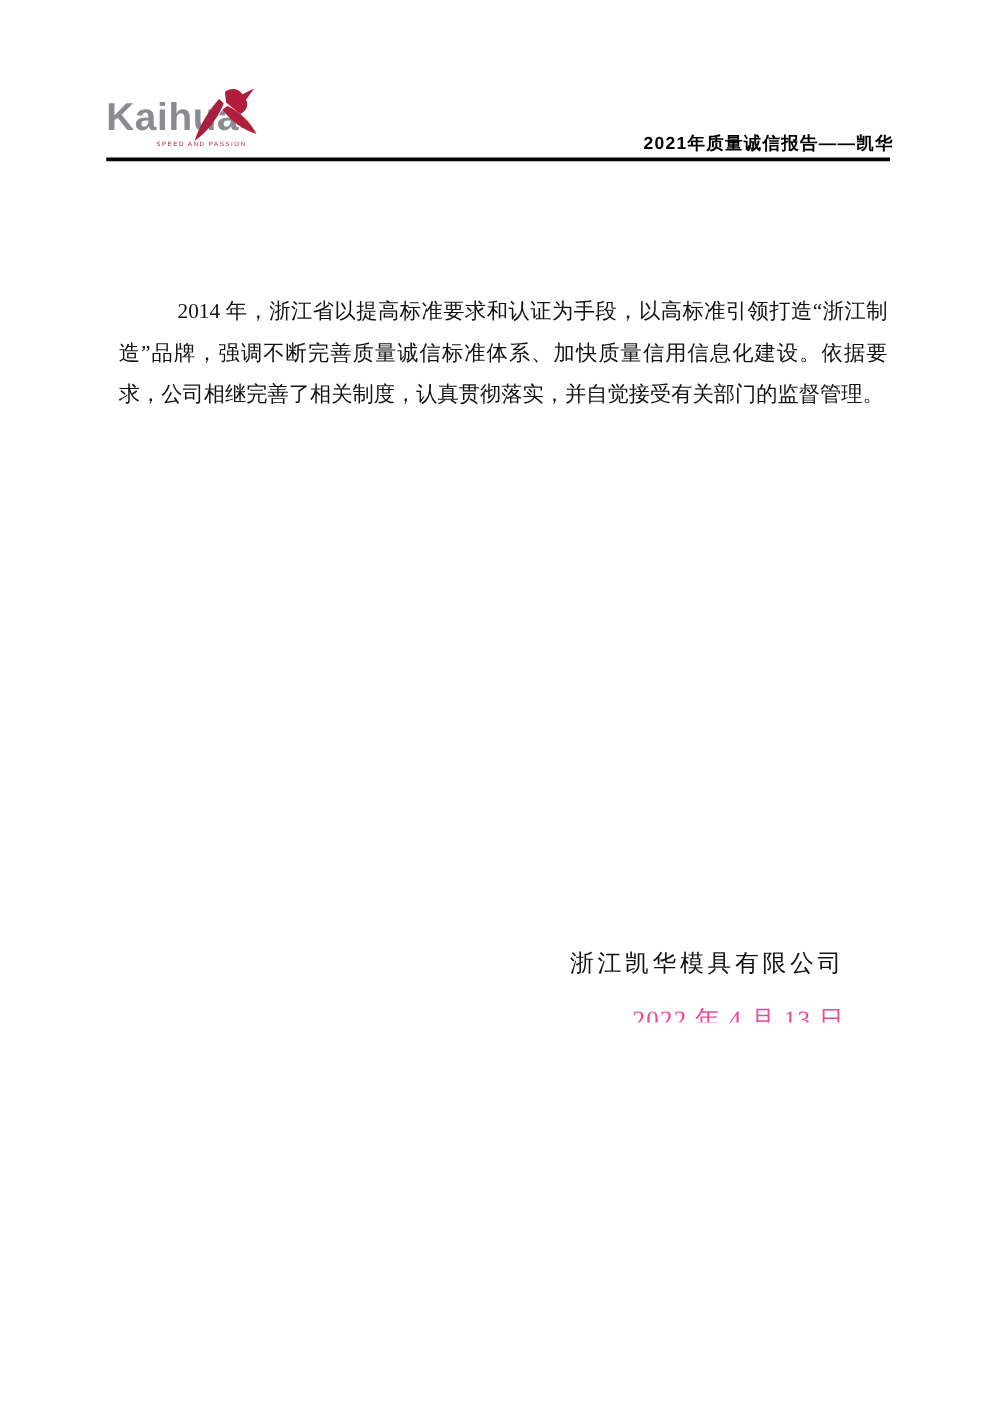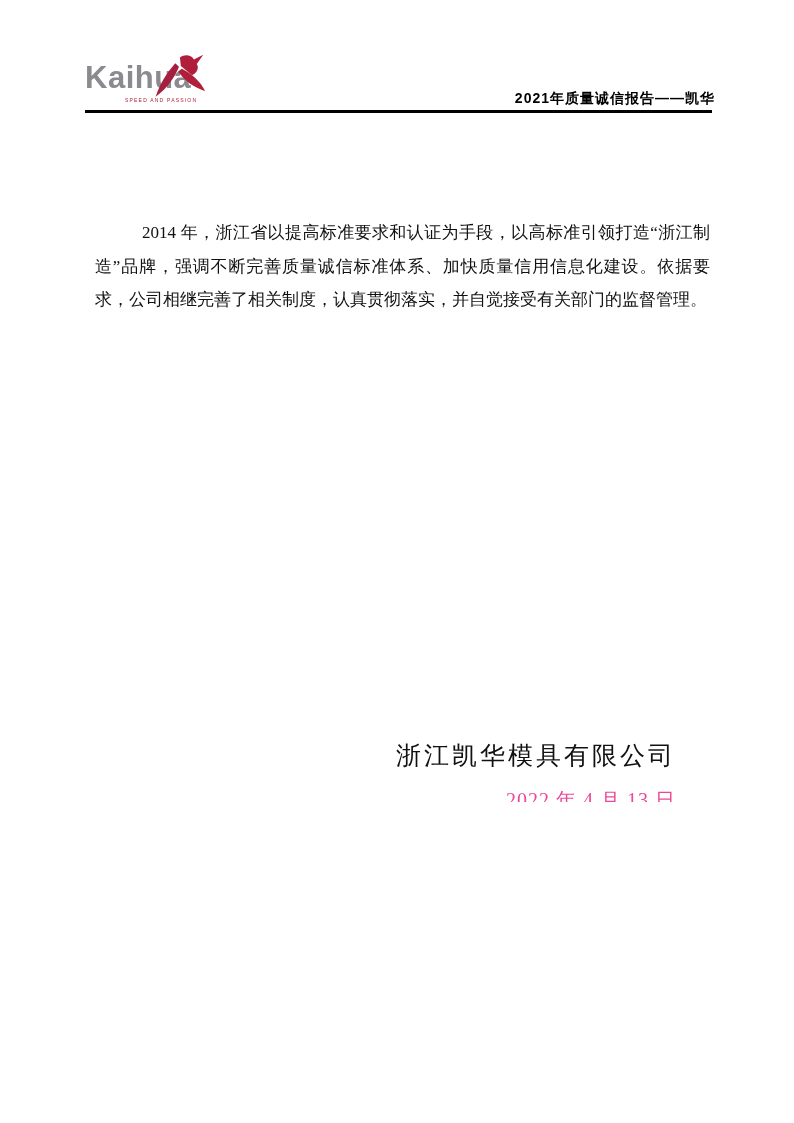--- a/index.html
+++ b/index.html
@@ -1,21 +1,21 @@
 <!DOCTYPE html>
 <html><head>
 <meta charset="utf-8">
 <style>
   * { margin: 0; padding: 0; box-sizing: border-box; }
   html, body { background: #ffffff; }
   .page {
     position: relative;
     width: 794px;
     height: 802px;
-    margin: 0 auto;
+    margin: 16px auto;
     background: #ffffff;
     overflow: hidden;
     font-family: "Liberation Serif", "DejaVu Serif", serif;
     color: #1a1a1a;
   }
 
   
   .logo {
     position: absolute;
     left: 85px;
@@ -101,21 +101,21 @@
   
   .signature {
     position: absolute;
     top: 741px;
     left: 0;
     right: 0;
     text-align: right;
     padding-right: 118px;
   }
   .signature-company {
-    font-size: 25px;
+    font-size: 19px;
     letter-spacing: 3px;
     color: #111111;
     line-height: 30px;
   }
   .signature-date {
     margin-top: 14px;
     font-size: 20px;
     letter-spacing: 1px;
     color: #ec4899;
     line-height: 30px;

